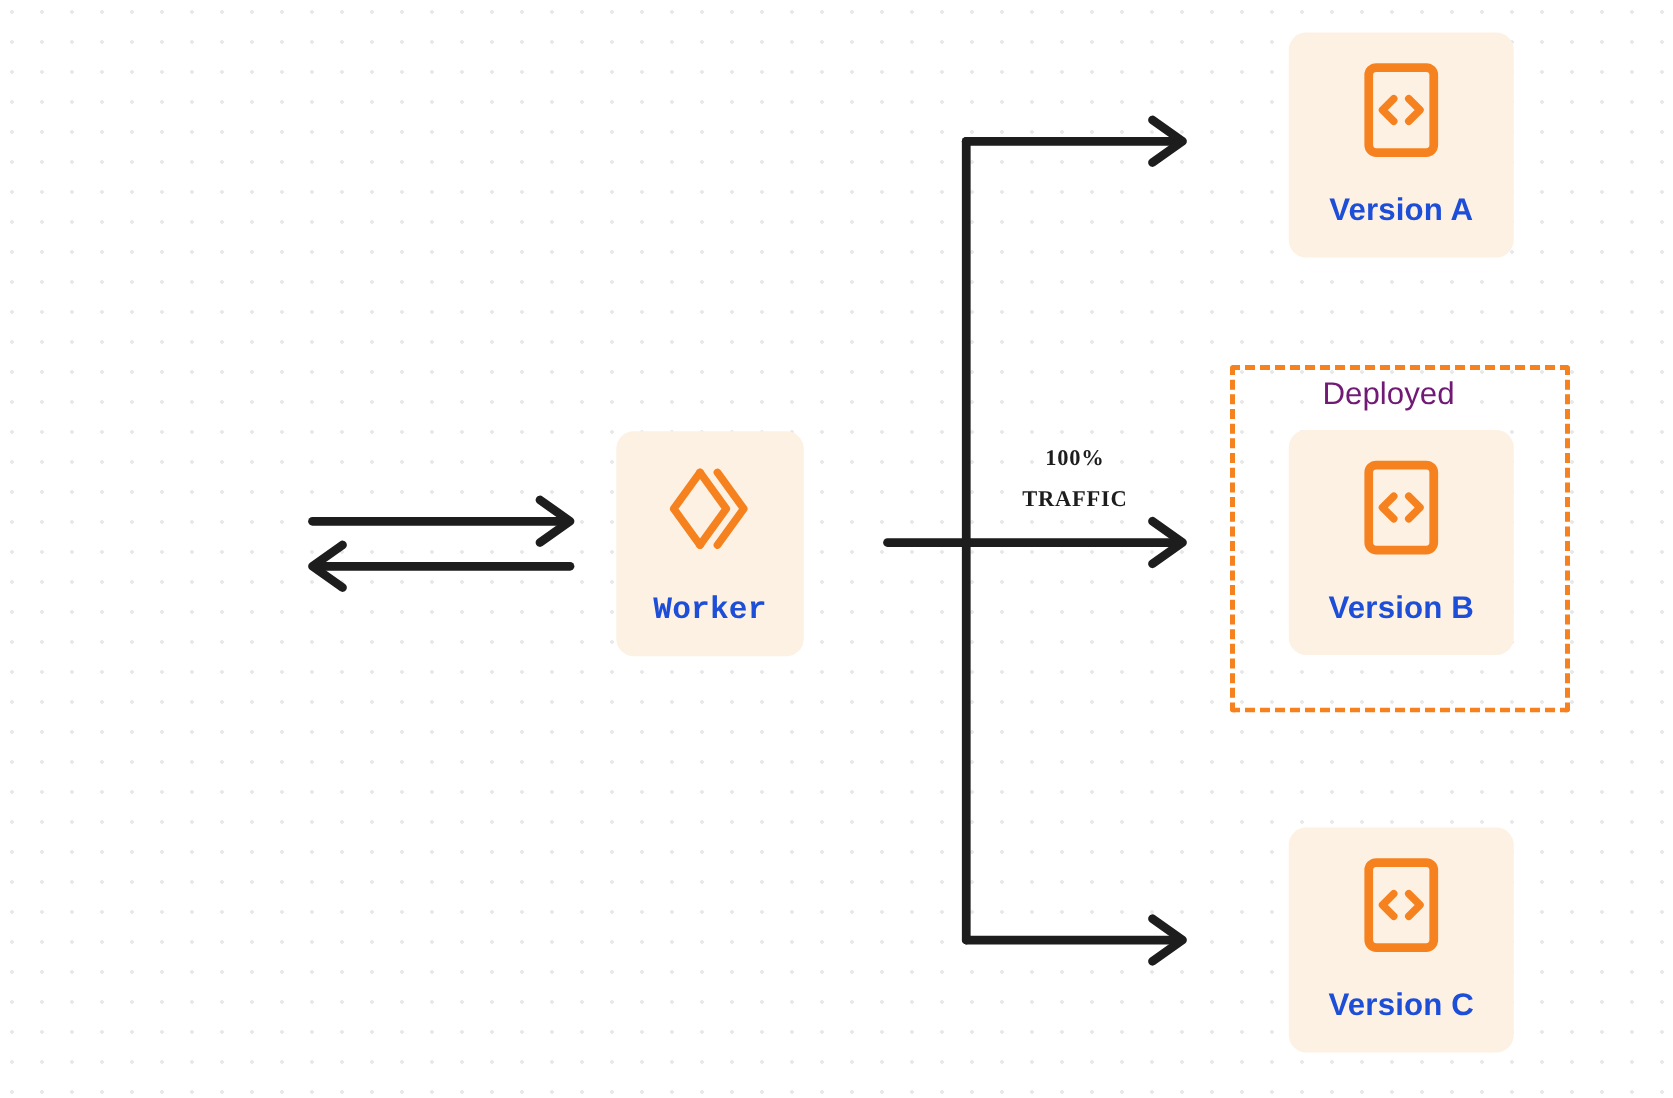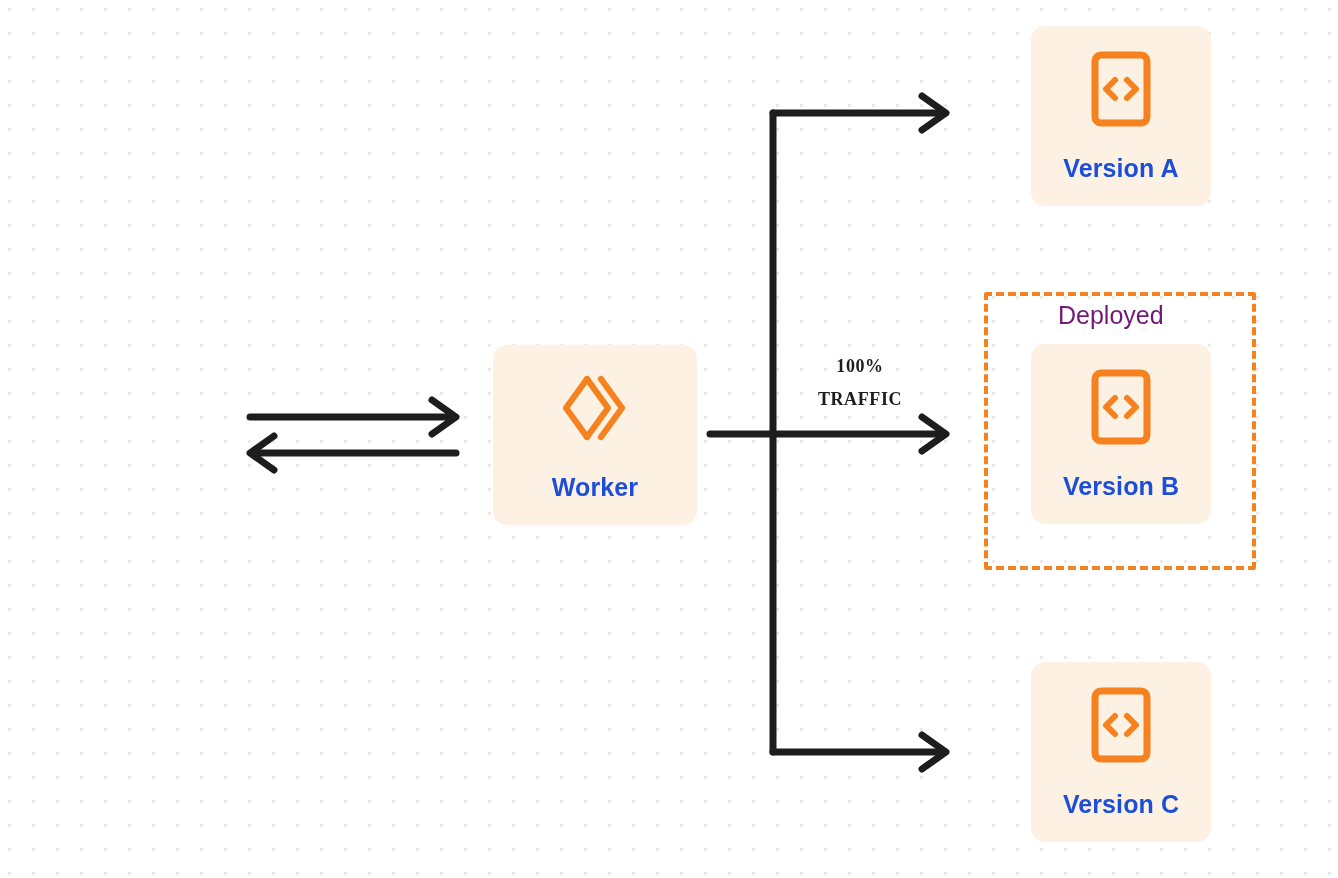--- a/index.html
+++ b/index.html
@@ -50,23 +50,24 @@
     width: 182px;
     height: 180px;
     background: #f3f4f5;
   }
   #client-node .node-label { font-size: 25px; }
 
   
   #worker-node {
     left: 493px;
     top: 345px;
-    width: 204px;
+    width: 150px;
     height: 180px;
     background: #fdf1e3;
+    font-family: Liberation Mono, monospace;
   }
   #worker-node .node-label {
     font-size: 25px;
     margin-top: 22px;
   }
 
   
   .version-node {
     left: 1031px;
     width: 180px;

